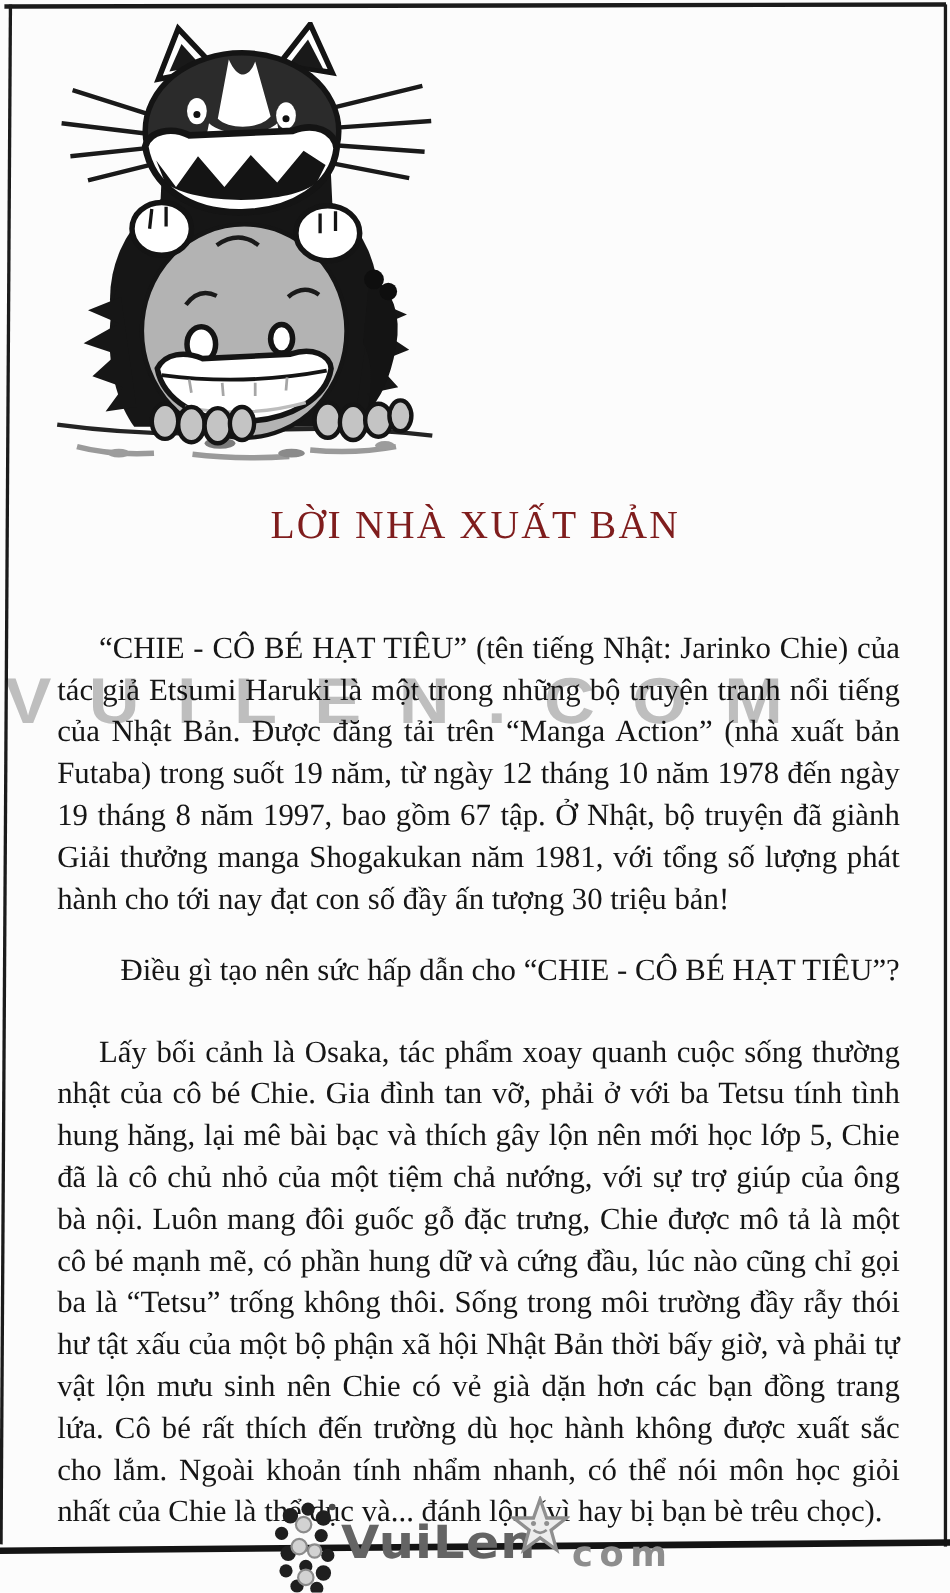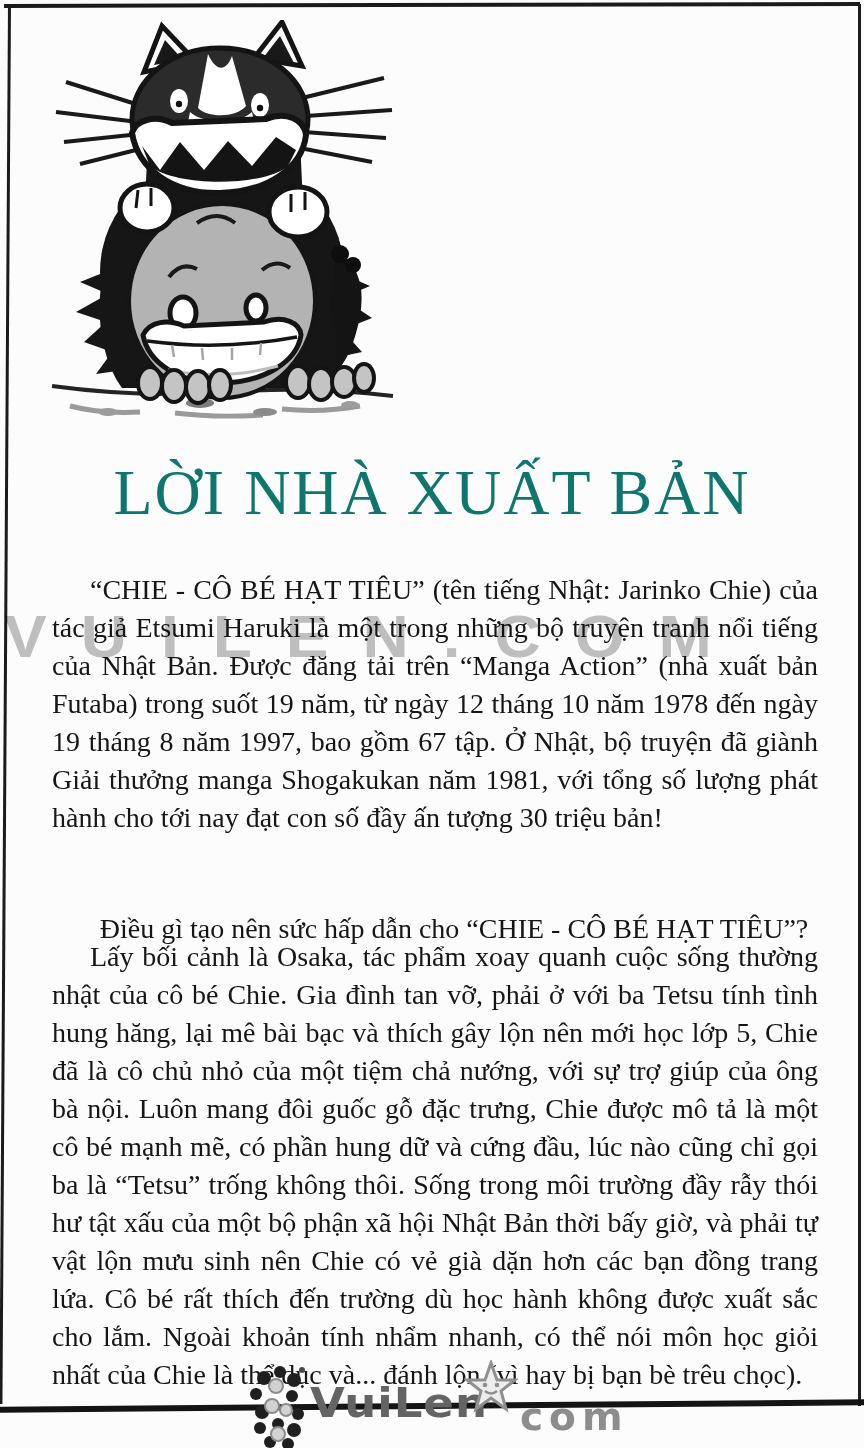--- a/index.html
+++ b/index.html
@@ -12,32 +12,32 @@
   
   .b-top{position:absolute; left:4px; top:3px; width:856px; height:4px; background:#1b1b1b; transform:rotate(-0.12deg);}
   .b-right{position:absolute; right:3px; top:4px; width:3px; height:1402px; background:#1b1b1b;}
   .b-left{position:absolute; left:8px; top:4px; width:3px; height:1400px; background:#1b1b1b; transform:rotate(0.35deg); transform-origin:top;}
   .b-bottom{position:absolute; left:-4px; top:1403px; width:880px; height:6px; background:#141414; transform:rotate(-0.5deg); z-index:3;}
 
   .illustration{position:absolute; left:50px; top:20px; width:345px; height:400px;}
 
   .title{
     position:absolute; left:0; top:456px; width:100%;
-    text-align:center; font-size:64px; letter-spacing:2px;
-    color:#0f766e; white-space:nowrap;
+    text-align:center; font-size:36px; letter-spacing:2px;
+    color:#7f1d1d; white-space:nowrap;
   }
 
   .body-text{
     position:absolute; left:52px; width:766px;
     font-size:28px; line-height:38px; text-align:justify;
     text-indent:38px; color:#161616;
     text-justify:inter-word;
   }
   .para1{top:543px;}
-  .question{top:882px; text-align:center;}
+  .question{top:836px; text-align:right;}
   .para2{top:910px;}
   .body-text b{font-weight:normal;}
 
   .watermark{
     position:absolute; left:4px; top:600px; width:860px;
     font-family:"Liberation Sans", sans-serif;
     font-size:64px; font-weight:bold; letter-spacing:34px;
     color:#7d7d7d; opacity:0.48; mix-blend-mode:multiply;
     white-space:nowrap; transform:scaleY(0.92); z-index:2;
     pointer-events:none;
@@ -48,21 +48,21 @@
   .vuilen-name{
     position:absolute; left:292px; top:14px;
     font-family:"DejaVu Sans", sans-serif; font-weight:800;
     font-size:45px; color:#646464; letter-spacing:1px;
     transform:scaleY(0.92);
   }
   .star{position:absolute; left:446px; top:-2px;}
   .vuilen-suffix{
     position:absolute; left:502px; top:32px;
     font-family:"DejaVu Sans", sans-serif; font-weight:700;
-    font-size:39px; color:#8d8d8d; letter-spacing:6px;
+    font-size:32px; color:#8d8d8d; letter-spacing:6px;
   }
 </style>
 </head>
 <body>
 
 <div class="page">
 
   <div class="b-top"></div>
   <div class="b-right"></div>
   <div class="b-left"></div>

